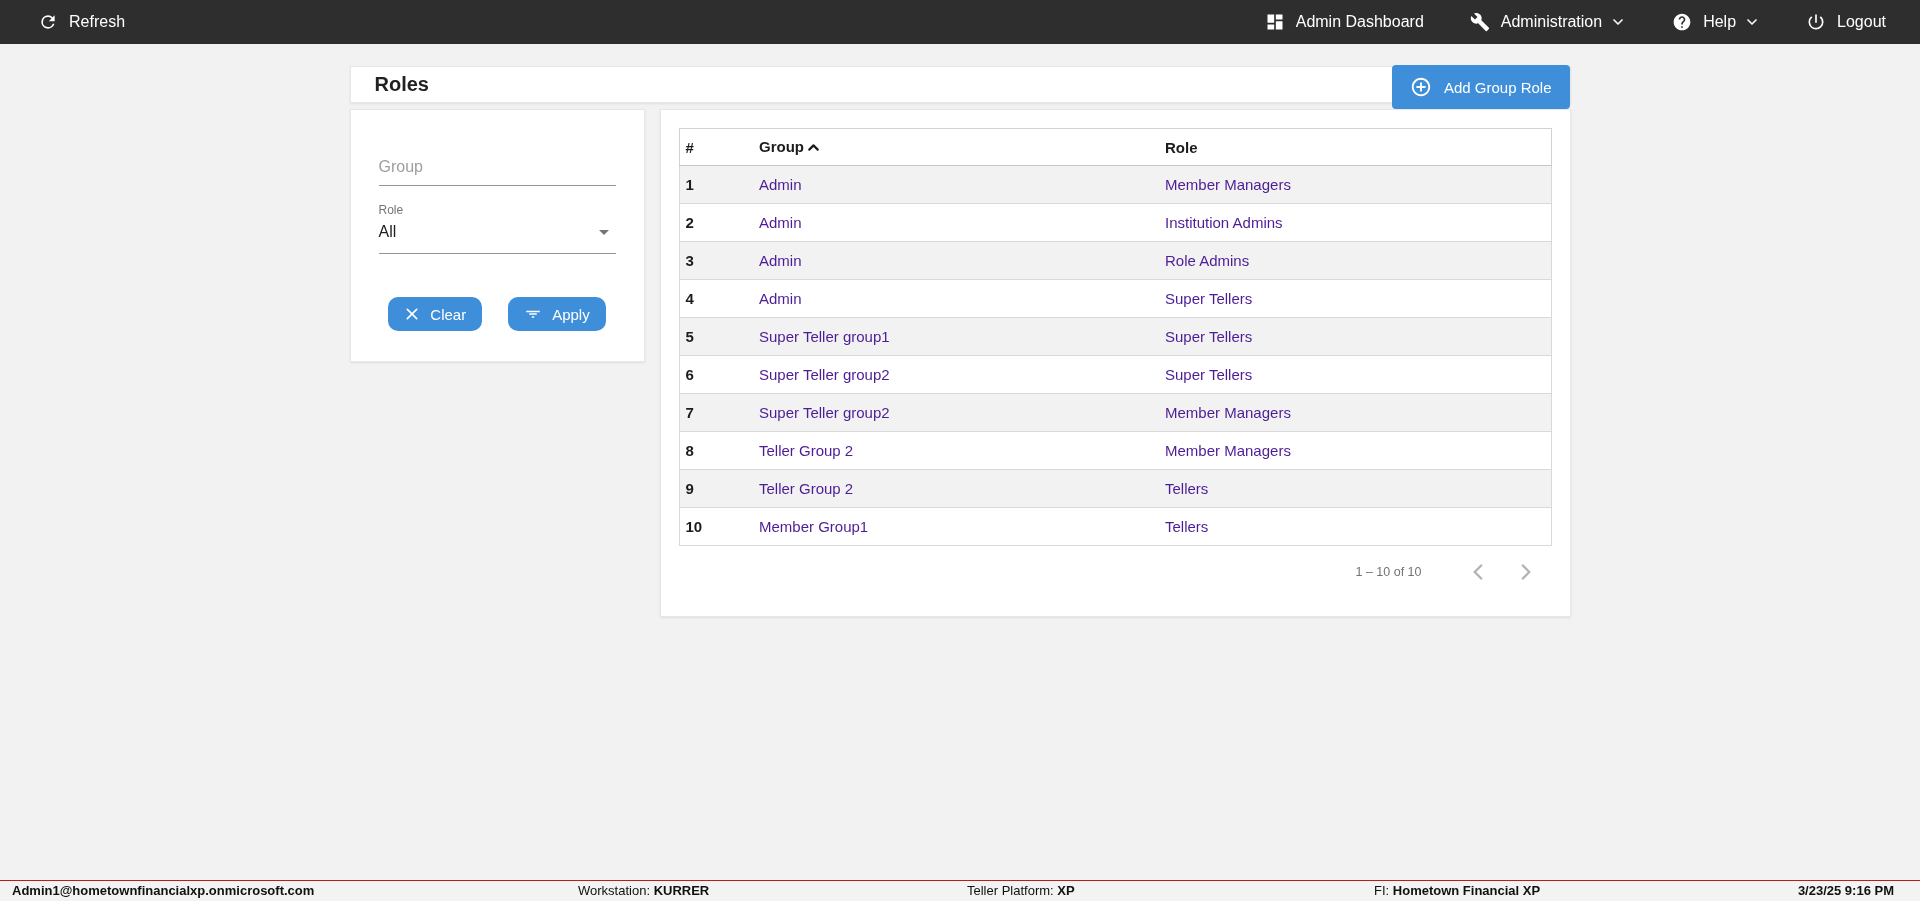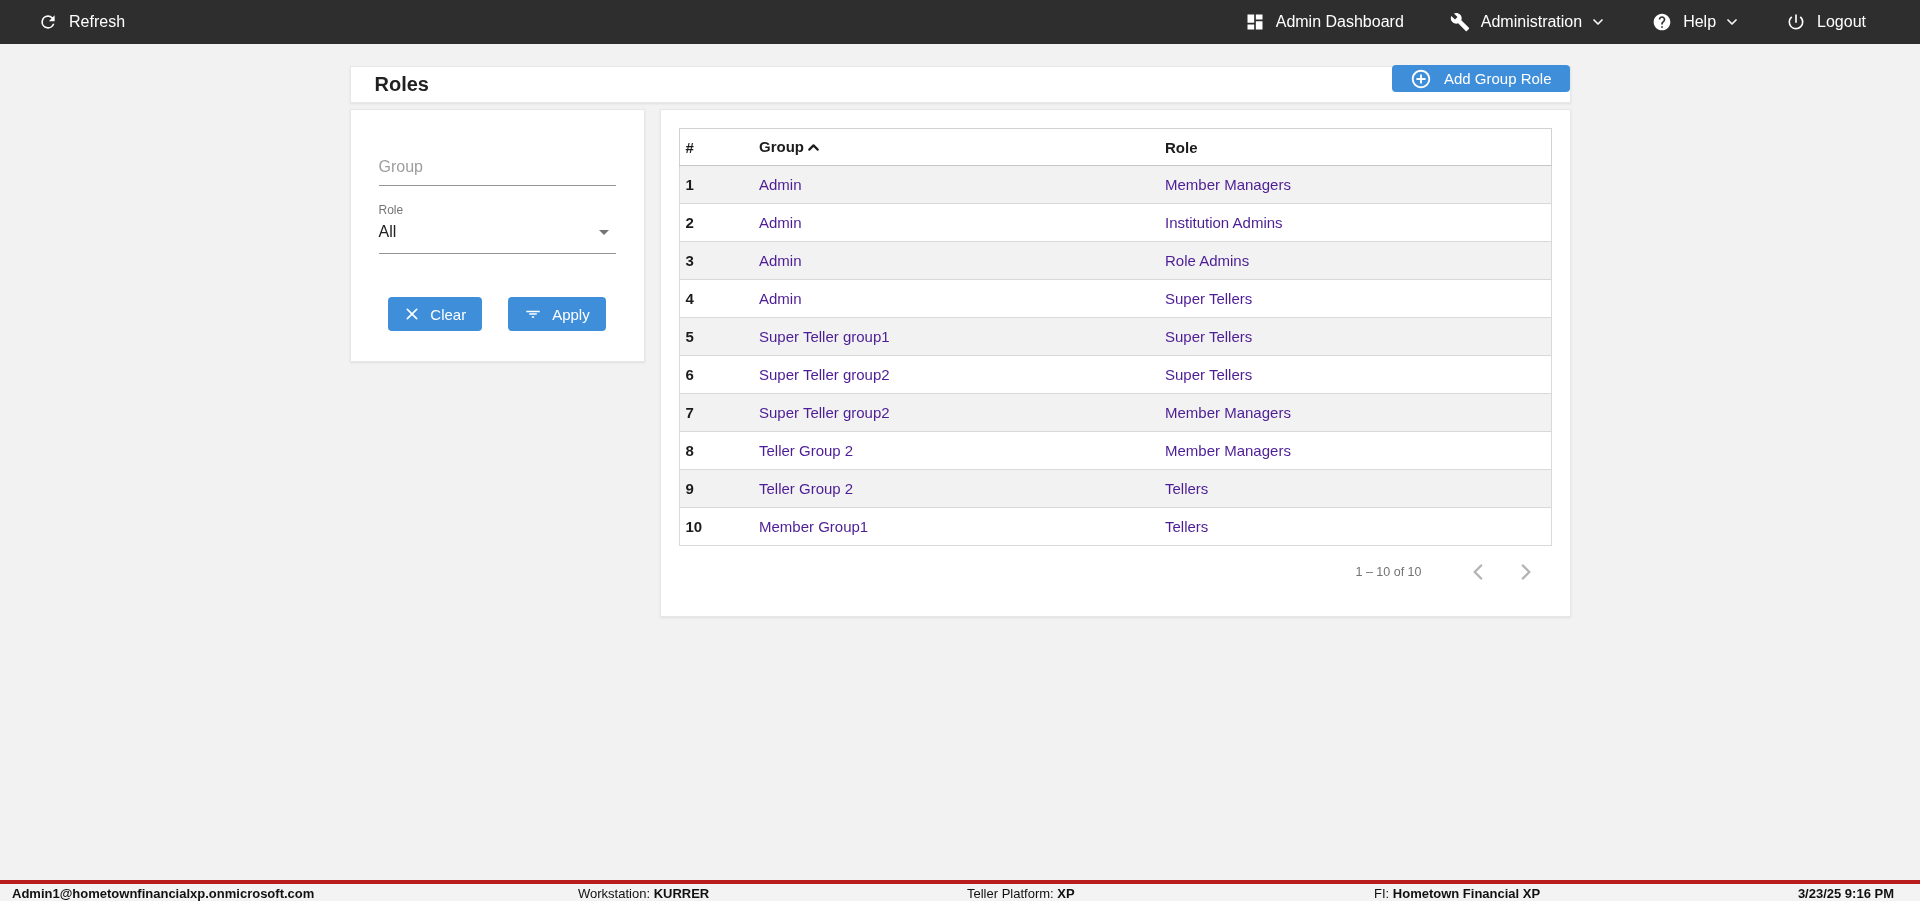--- a/index.html
+++ b/index.html
@@ -14,21 +14,21 @@
   .icon { display: inline-flex; flex: none; }
   .icon svg { display: block; }
 
   
   .topbar {
     height: 44px;
     background: var(--topbar-bg, #2e2e2e);
     color: #fff;
     display: flex;
     align-items: center;
-    padding: 0 54px 0 38px;
+    padding: 0 34px 0 38px;
     font-size: 16px;
     gap: 8px;
   }
   .topbar-item {
     display: inline-flex;
     align-items: center;
     gap: 11px;
     cursor: pointer;
     white-space: nowrap;
   }
@@ -49,21 +49,21 @@
   .page-title {
     font-size: 20px;
     font-weight: bold;
     line-height: 35px;
     padding-left: 24px;
   }
   .add-btn {
     position: absolute;
     right: 0;
     top: -2px;
-    height: 27px;
+    height: 44px;
     padding: 0 18px;
     background: var(--primary, #3e8eda);
     color: #fff;
     border: none;
     border-radius: 4px;
     font-family: inherit;
     font-size: 15px;
     display: inline-flex;
     align-items: center;
     gap: 12px;
@@ -104,21 +104,21 @@
     cursor: pointer;
   }
   .select-caret { color: #757575; }
   .filter-buttons { display: flex; justify-content: center; gap: 26px; margin-top: 43px; }
   .btn {
     height: 34px;
     padding: 0 16px;
     background: var(--primary, #3e8eda);
     color: #fff;
     border: none;
-    border-radius: 4px;
+    border-radius: 10px;
     font-family: inherit;
     font-size: 15px;
     display: inline-flex;
     align-items: center;
     gap: 10px;
     cursor: pointer;
   }
 
   
   .table-card { flex: 1; height: 508px; padding: 18px 18px 0; }
@@ -160,21 +160,21 @@
   }
   .page-nav { display: flex; align-items: center; gap: 20px; color: #b3b3b3; }
   .page-nav .icon { cursor: pointer; }
 
   
   .footer {
     position: absolute;
     left: 0; right: 0; bottom: 0;
     height: 21px;
     background: #f3f3f3;
-    border-top: 4px solid #b91c1c;
+    border-top: 1px solid #b91c1c;
     font-size: 13px;
     color: #111;
   }
   .footer .f-item {
     position: absolute;
     top: 0;
     line-height: 20px;
     white-space: nowrap;
   }
   .f-user { left: 12px; font-weight: bold; }

